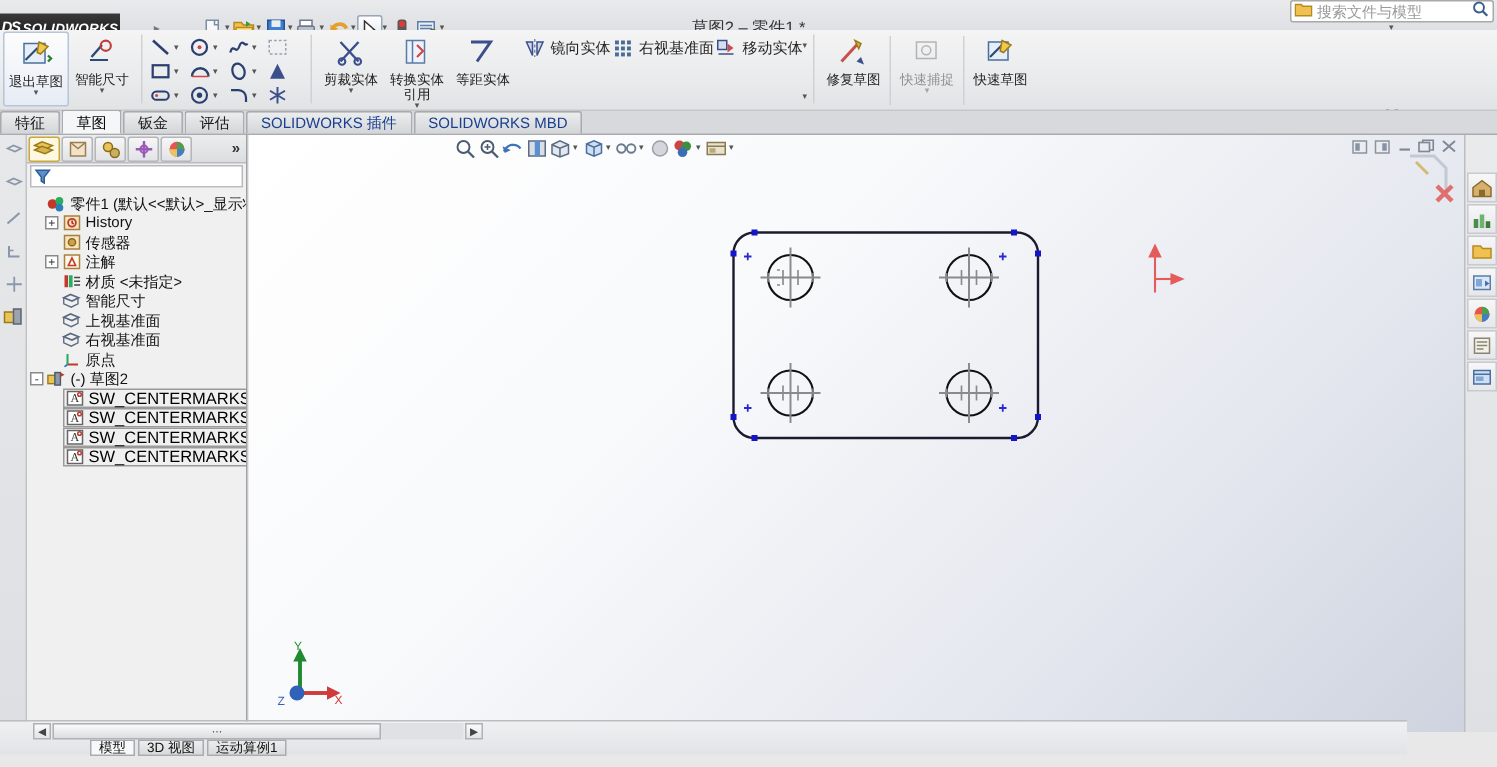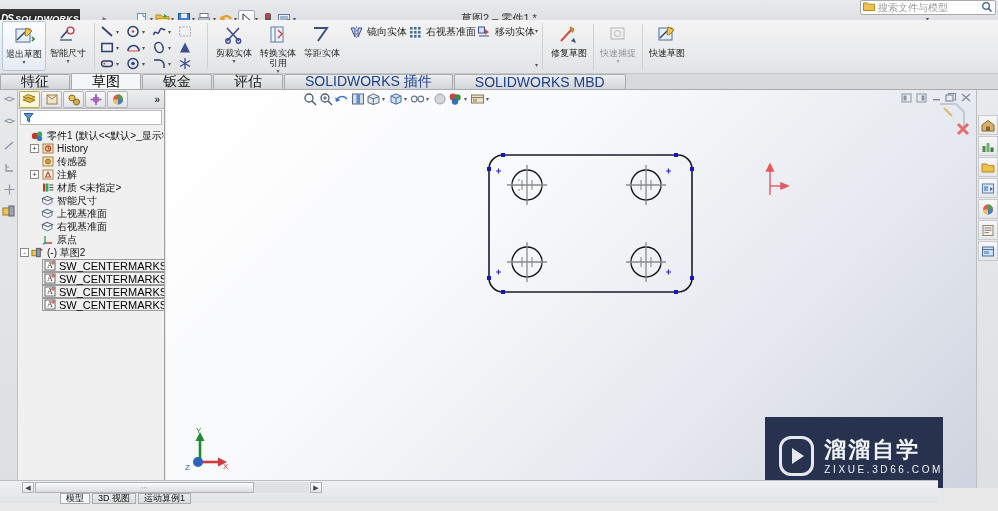--- a/index.html
+++ b/index.html
@@ -92,21 +92,21 @@
   .colarrows { display: flex; flex-direction: column; justify-content: space-between; height: 48px; padding-top: 6px; }
   .colarrows span { font-size: 6px; color: #555; line-height: 8px; }
 
   
   .tabbar {
     position: absolute; top: 74px; left: 0; width: 998px; height: 16px;
     background: #d8d9dc; display: flex; align-items: flex-end;
     border-bottom: 1px solid #a9abaf;
   }
   .tab {
-    height: 15px; padding: 0 20px; font-size: 14px; color: #1a1a1a;
+    height: 15px; padding: 0 9px; font-size: 10px; color: #1a1a1a;
     display: flex; align-items: center;
     background: linear-gradient(to bottom,#eceded,#d4d5d8);
     border: 1px solid #a9abaf; border-bottom: none;
     margin-right: 1px; border-radius: 2px 2px 0 0;
   }
   .tab.active {
     background: #f5f6f7; height: 16px; color: #000;
   }
   .tab.swblue { color: #1a3f8f; }
 
@@ -993,27 +993,20 @@
       <path d="M18 38V16" stroke="#1f8a2f" stroke-width="2.6"></path>
       <path d="M18 8l-4.5 9h9z" fill="#1f8a2f"></path>
       <text x="14" y="9" font-size="8" fill="#1f8a2f" font-family="sans-serif">Y</text>
       <path d="M18 38h20" stroke="#cf3b3b" stroke-width="2.6"></path>
       <path d="M45 38l-9-4.5v9z" fill="#cf3b3b"></path>
       <text x="41" y="45" font-size="8" fill="#cf3b3b" font-family="sans-serif">X</text>
       <circle cx="16" cy="38" r="5" fill="#2f62b8"></circle>
       <text x="3" y="46" font-size="8" fill="#2f62b8" font-family="sans-serif">Z</text>
     </svg>
 
-    <div class="watermark" style="left:599px;top:327px;">
-      <div class="wm-play"></div>
-      <div class="wm-text">
-        <div class="wm-cn">溜溜自学</div>
-        <div class="wm-en">ZIXUE.3D66.COM</div>
-      </div>
-    </div>
   </div>
 
   <div class="taskpane">
     <div class="tp-ico">
         <svg width="14" height="13" viewBox="0 0 14 13">
           <path d="M1 6l6-4.5L13 6v6H1z" fill="#d7b070" stroke="#8a6a28"></path>
           <rect x="5" y="7.5" width="4" height="4.5" fill="#8a6a28"></rect>
         </svg>
       </div>
     <div class="tp-ico">

